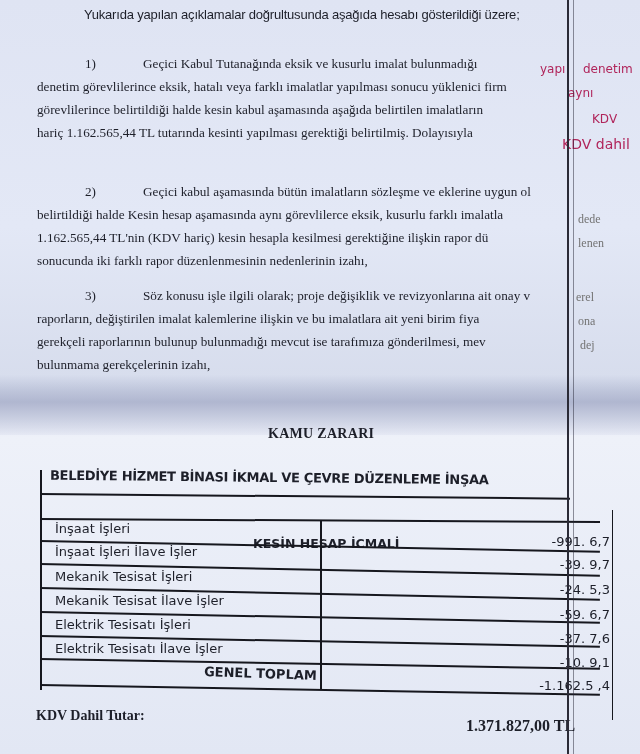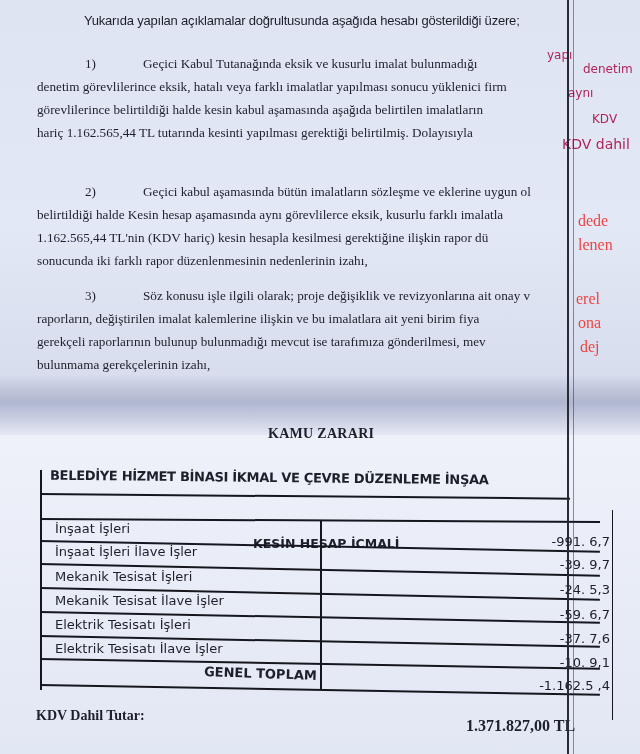--- a/index.html
+++ b/index.html
@@ -16,28 +16,28 @@
   .fold-line {
     position: absolute; left: 567px; top: 0; width: 2px; height: 754px;
     background: #2a2a36;
   }
   .fold-line2 {
     position: absolute; left: 573px; top: 0; width: 1px; height: 754px;
     background: rgba(40,40,55,0.5);
   }
   .page { position: absolute; left: 0; top: 0; width: 640px; height: 754px; }
   .intro {
-    position: absolute; left: 84px; top: 13px; font-size: 13px; font-family: "Liberation Sans", sans-serif;
+    position: absolute; left: 84px; top: 7px; font-size: 13px; font-family: "Liberation Sans", sans-serif;
     letter-spacing: -0.2px;
   }
   .para { position: absolute; left: 37px; width: 560px; font-size: 13.2px; line-height: 23px; }
   .para .line { white-space: nowrap; display: block; }
   .para .num { display: inline-block; width: 46px; padding-left: 48px; }
   .ink { color: #b0245a; font-family: "DejaVu Sans", sans-serif; font-size: 12px; }
-  .margin-mark { position: absolute; font-size: 16px; color: #ef4444; }
+  .margin-mark { position: absolute; font-size: 12px; color: #737373; }
   .title-kamu {
     position: absolute; left: 268px; top: 426px; font-size: 14px; font-variant: small-caps; font-weight: bold;
     letter-spacing: 0.3px;
   }
   .tbl-title {
     position: absolute; left: 50px; top: 470px; font-family: "DejaVu Sans", sans-serif; font-weight: bold;
     font-size: 13px; letter-spacing: -0.3px; transform: rotate(0.6deg);
   }
   .tbl-sub {
     position: absolute; left: 253px; top: 499px; font-family: "DejaVu Sans", sans-serif; font-weight: bold;
@@ -60,21 +60,21 @@
 <div class="page">
 
   <div class="intro">Yukarıda yapılan açıklamalar doğrultusunda aşağıda hesabı gösterildiği üzere;</div>
 
   <div class="para" style="top:40px;margin-top:12px;">
     <span class="line"><span class="num">1)</span><span style="padding-left:12px">Geçici Kabul Tutanağında eksik ve kusurlu imalat bulunmadığı</span></span>
     <span class="line">denetim görevlilerince eksik, hatalı veya farklı imalatlar yapılması sonucu yüklenici firm</span>
     <span class="line">görevlilerince belirtildiği halde kesin kabul aşamasında aşağıda belirtilen imalatların</span>
     <span class="line">hariç 1.162.565,44 TL tutarında kesinti yapılması gerektiği belirtilmiş. Dolayısıyla</span>
   </div>
-  <span class="ink" style="position:absolute;left:540px;top:48px;margin-left:7px;">yapı</span>
+  <span class="ink" style="position:absolute;left:540px;top:62px;">yapı</span>
   <span class="ink" style="position:absolute;left:583px;top:62px;">denetim</span>
   <span class="ink" style="position:absolute;left:568px;top:86px;">aynı</span>
   <span class="ink" style="position:absolute;left:592px;top:112px;">KDV</span>
   <span class="ink" style="position:absolute;left:562px;top:136px;font-size:14px;">KDV dahil</span>
 
   <div class="para" style="top:180px;">
     <span class="line"><span class="num">2)</span><span style="padding-left:12px">Geçici kabul aşamasında bütün imalatların sözleşme ve eklerine uygun ol</span></span>
     <span class="line">belirtildiği halde Kesin hesap aşamasında aynı görevlilerce eksik, kusurlu farklı imalatla</span>
     <span class="line">1.162.565,44 TL'nin (KDV hariç) kesin hesapla kesilmesi gerektiğine ilişkin rapor dü</span>
     <span class="line">sonucunda iki farklı rapor düzenlenmesinin nedenlerinin izahı,</span>

